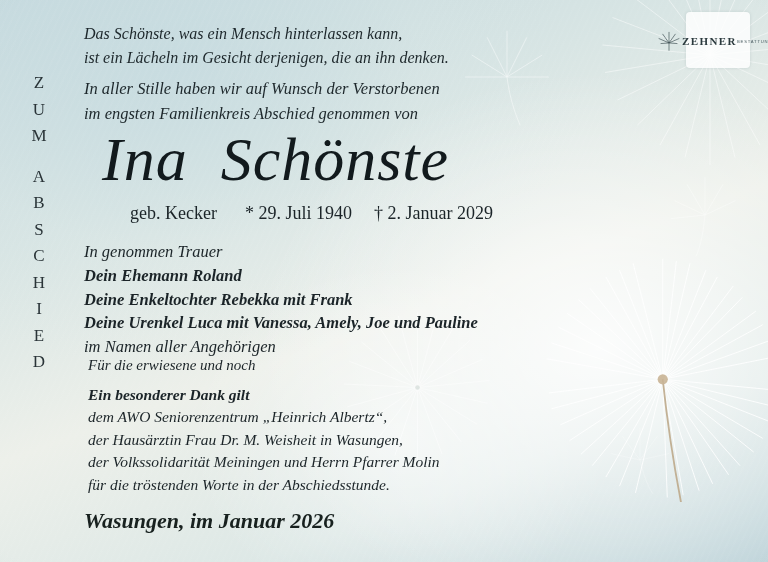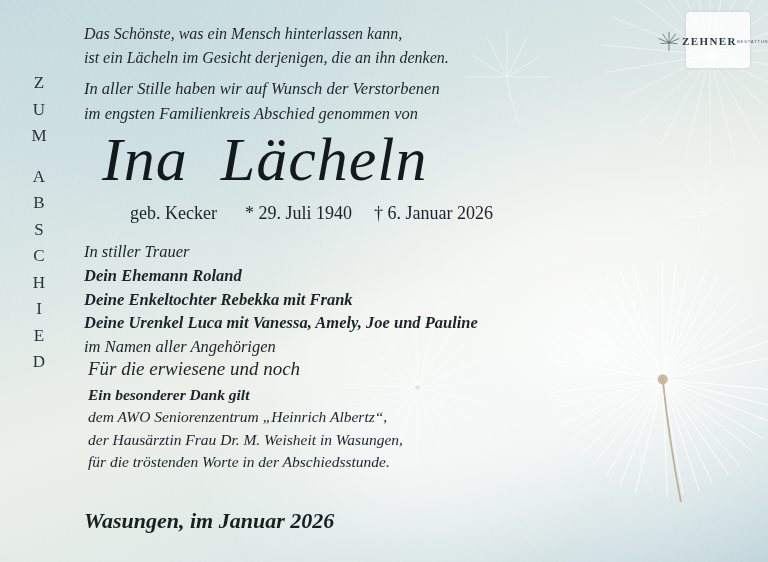--- a/index.html
+++ b/index.html
@@ -183,21 +183,21 @@
     font-style: italic;
     line-height: 1.44;
     color: #1b2428;
   }
   .trauer .lead { }
   .trauer .strong { font-weight: bold; }
 
   .dank {
     top: 355px;
     left: 8px;
-    font-size: 19px;
+    font-size: 15px;
     font-style: italic;
     line-height: 1.45;
     color: #1b2428;
   }
 
   .besonders {
     top: 384px;
     left: 8px;
     font-size: 15.5px;
     font-style: italic;
@@ -408,42 +408,43 @@
       <div>Das Schönste, was ein Mensch hinterlassen kann,</div>
       <div>ist ein Lächeln im Gesicht derjenigen, die an ihn denken.</div>
     </div>
 
     <div class="blk stille">
       <div>In aller Stille haben wir auf Wunsch der Verstorbenen</div>
       <div>im engsten Familienkreis Abschied genommen von</div>
     </div>
 
     <div class="blk name">
-      <span>Ina</span>&nbsp;&nbsp;<span>Lächeln</span>
+      <span>Ina</span>&nbsp;&nbsp;<span>Schönste</span>
     </div>
 
     <div class="blk dates">
-      <span>geb. Kecker</span><span class="sp1"></span><span>* 29. Juli 1940</span><span class="sp2"></span><span>† 6. Januar 2026</span>
+      <span>geb. Kecker</span><span class="sp1"></span><span>* 29. Juli 1940</span><span class="sp2"></span><span>† 2. Januar 2029</span>
     </div>
 
     <div class="blk trauer">
-      <div class="lead">In stiller Trauer</div>
+      <div class="lead">In genommen Trauer</div>
       <div class="strong">Dein Ehemann Roland</div>
       <div class="strong">Deine Enkeltochter Rebekka mit Frank</div>
       <div class="strong">Deine Urenkel Luca mit Vanessa, Amely, Joe und Pauline</div>
       <div>im Namen aller Angehörigen</div>
     </div>
 
     <div class="blk dank">
       <div>Für die erwiesene und noch</div>
     </div>
 
     <div class="blk besonders">
       <div class="hd">Ein besonderer Dank gilt</div>
       <div>dem AWO Seniorenzentrum „Heinrich Albertz“,</div>
       <div>der Hausärztin Frau Dr. M. Weisheit in Wasungen,</div>
+      <div>der Volkssolidarität Meiningen und Herrn Pfarrer Molin</div>
       <div>für die tröstenden Worte in der Abschiedsstunde.</div>
     </div>
 
     <div class="blk ort">Wasungen, im Januar 2026</div>
 
   </div>
 </div>
 
 </body></html>

